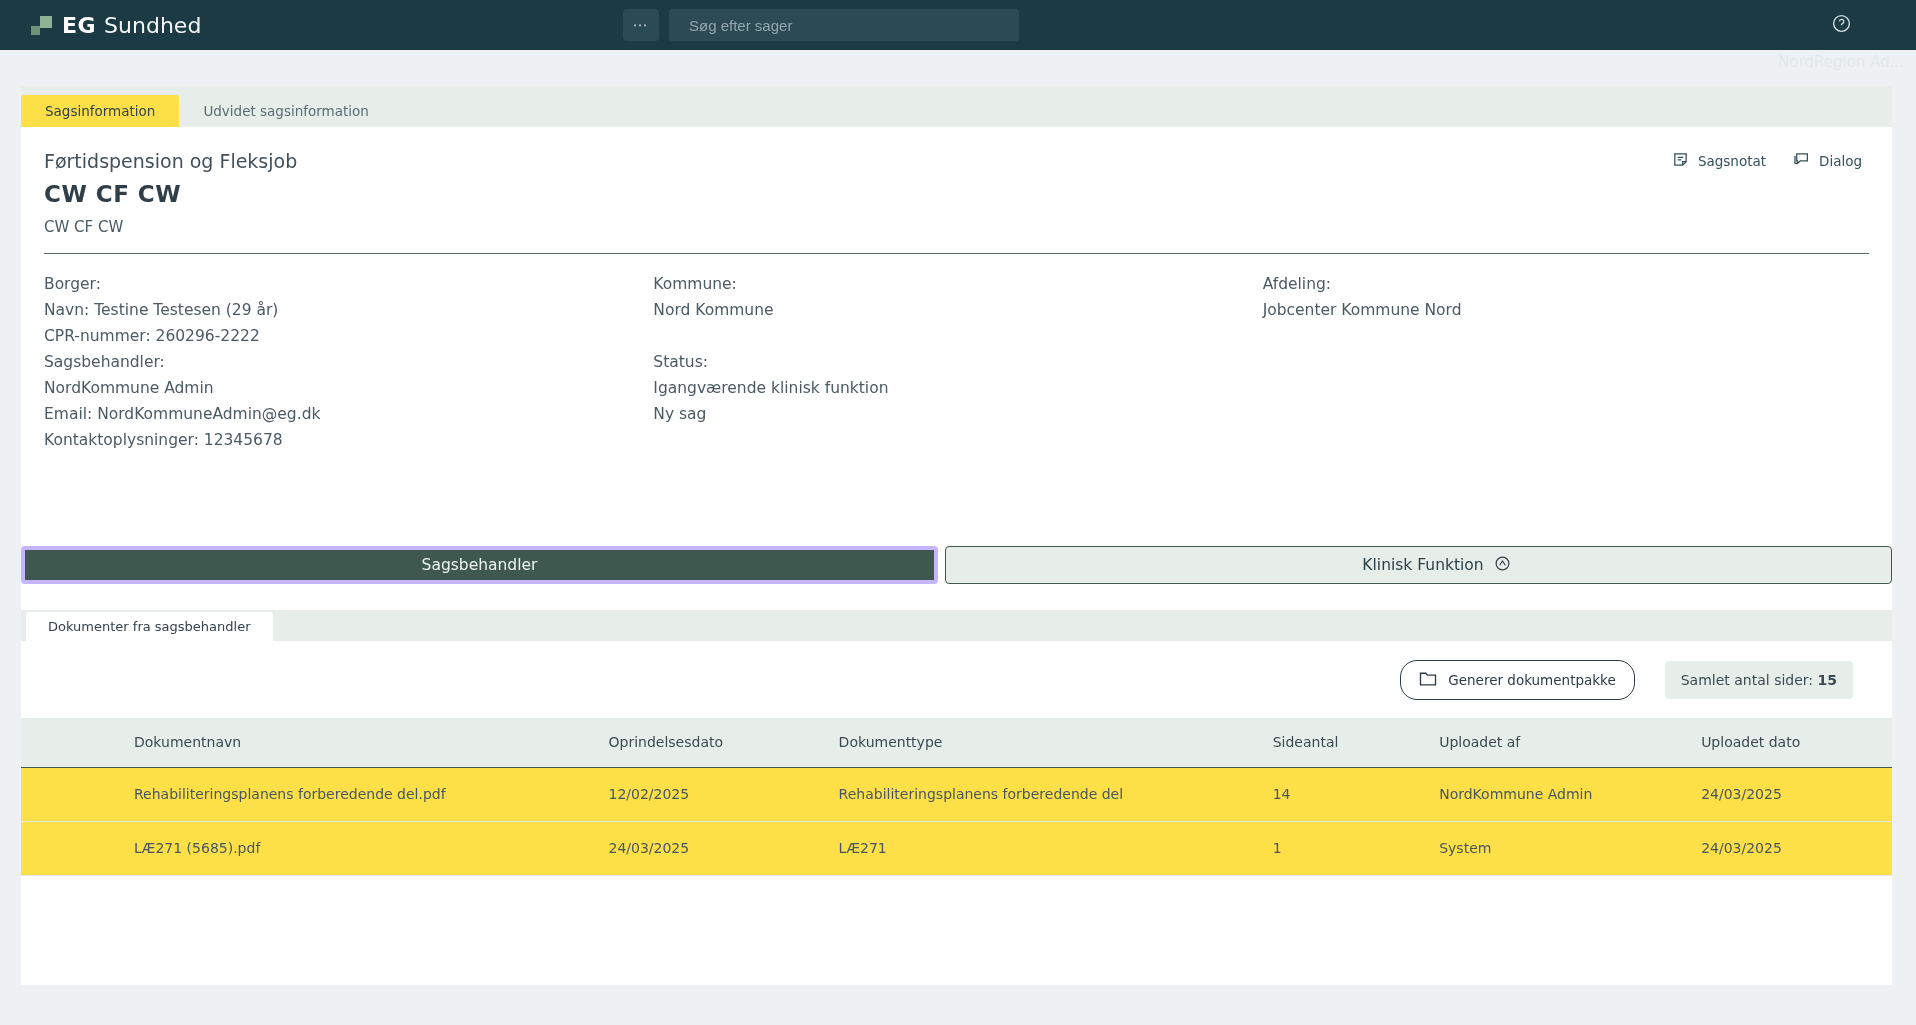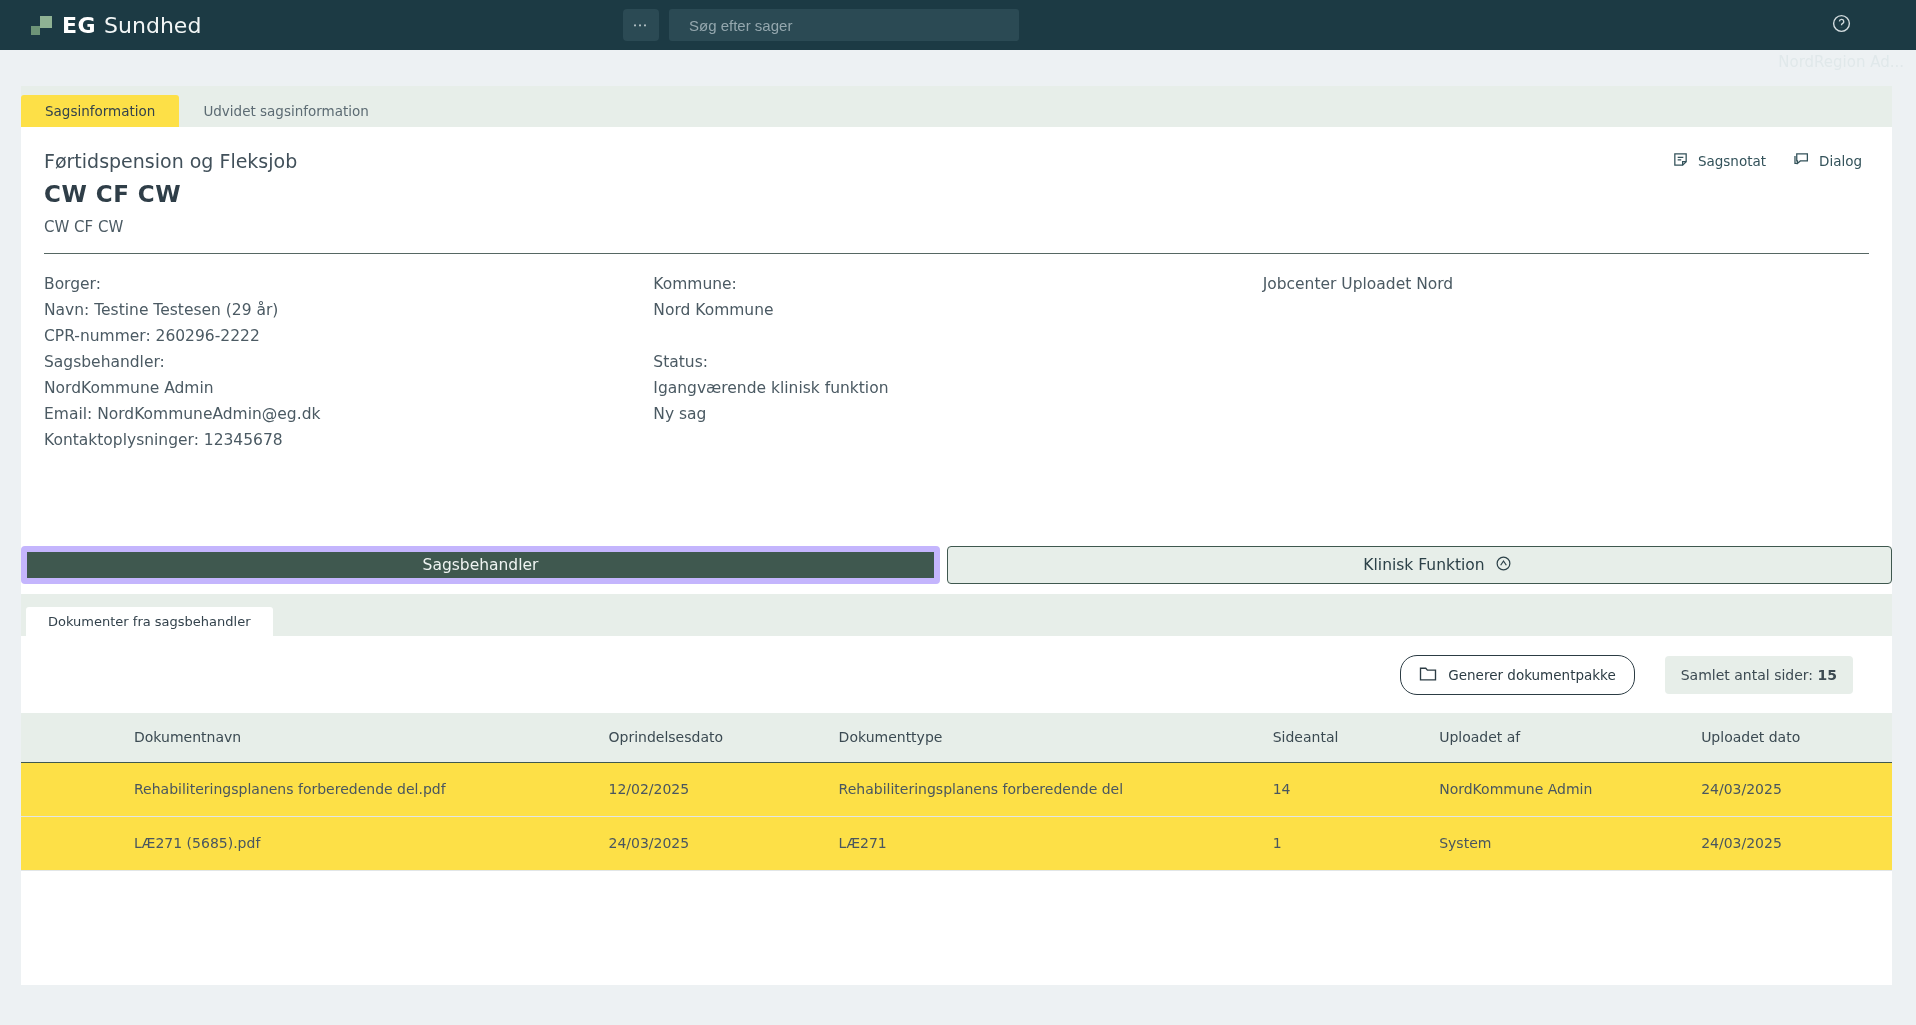--- a/index.html
+++ b/index.html
@@ -40,24 +40,24 @@
   .hdr-action { display:flex; align-items:center; gap:9px; background:none; border:none; color:#33525a; font-size:13.5px; cursor:pointer; font-family:inherit; }
 
   .divider { border:none; border-top:1px solid #566763; margin:15px 23px 0 23px; }
 
   .details { display:grid; grid-template-columns:repeat(3,1fr); padding:17px 20px 0 23px; }
   .details .lbl { font-size:15.5px; color:#4b5a63; line-height:26px; }
   .details .ln  { font-size:15.5px; color:#4b5a63; line-height:26px; }
 
   .switch-row { display:flex; gap:7px; margin-top:93px; }
   .seg { flex:1; height:38px; border-radius:4px; font-size:15.5px; cursor:pointer; font-family:inherit; display:flex; align-items:center; justify-content:center; gap:10px; }
-  .seg-dark { background:#3f584f; border:6px solid #c4b5fd; color:#eef3f1; }
+  .seg-dark { background:#3f584f; border:4px solid #c4b5fd; color:#eef3f1; }
   .seg-light { background:#e7eee9; border:1px solid #3f584f; color:#2c4148;padding-left:36px; }
 
-  .tabstrip2 { height:42px; background:#e7eee9; display:flex; align-items:flex-end; margin-top:10px; padding-left:5px;text-align:right; }
+  .tabstrip2 { height:31px; background:#e7eee9; display:flex; align-items:flex-end; margin-top:26px; padding-left:5px;text-align:right; }
   .tab2 { height:29px; background:#ffffff; display:flex; align-items:center; padding:0 22px; font-size:13px; color:#33424c; border-radius:3px 3px 0 0; cursor:pointer; }
 
   .doc-toolbar { height:77px; display:flex; align-items:center; justify-content:flex-end; gap:30px; padding-right:39px; }
   .gen-btn { display:flex; align-items:center; gap:11px; background:#ffffff; border:1.5px solid #2c3c44; border-radius:17px; padding:10px 18px; font-size:13.5px; color:#2c3c44; cursor:pointer; font-family:inherit; }
   .pages-badge { background:#e7eee9; border-radius:4px; padding:11px 16px; font-size:14px; color:#3c4a52; }
   .pages-badge b { font-weight:700; }
 
   table { width:100%; border-collapse:collapse; table-layout:fixed; }
   thead tr { background:#e7eee9; height:49px; border-bottom:1px solid #3f584f; }
   th { font-weight:400; font-size:14px; color:#3b4a52; text-align:left; }
@@ -190,21 +190,22 @@
     <div class="col">
       <div class="lbl">Borger:</div>
       <div class="ln">Navn: Testine Testesen (29 år)</div>
       <div class="ln">CPR-nummer: 260296-2222</div>
     </div>
     <div class="col">
       <div class="lbl">Kommune:</div>
       <div class="ln">Nord Kommune</div>
     </div>
     <div class="col">
-      <div class="ln">Jobcenter Uploadet Nord</div>
+      <div class="lbl">Afdeling:</div>
+      <div class="ln">Jobcenter Kommune Nord</div>
     </div>
     <div class="col">
       <div class="lbl">Sagsbehandler:</div>
       <div class="ln">NordKommune Admin</div>
       <div class="ln">Email: NordKommuneAdmin@eg.dk</div>
       <div class="ln">Kontaktoplysninger: 12345678</div>
     </div>
     <div class="col">
       <div class="lbl">Status:</div>
       <div class="ln">Igangværende klinisk funktion</div>

